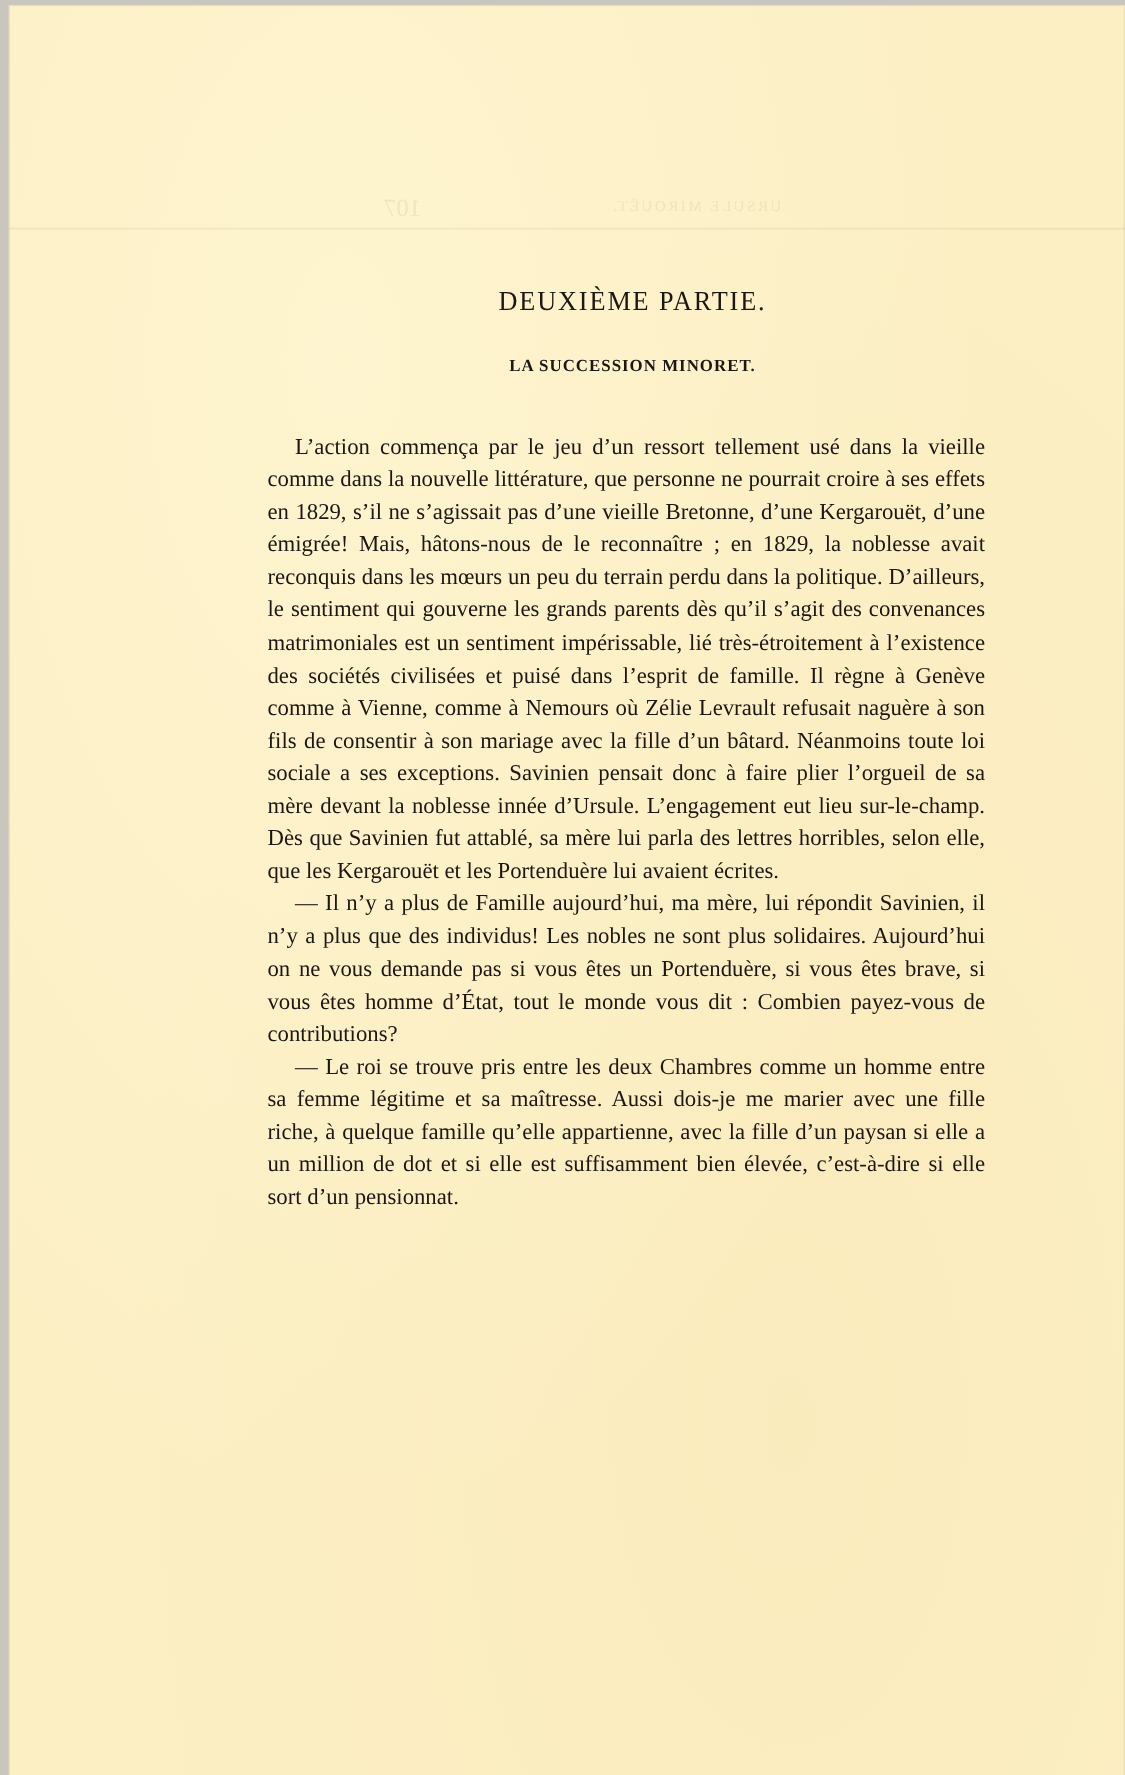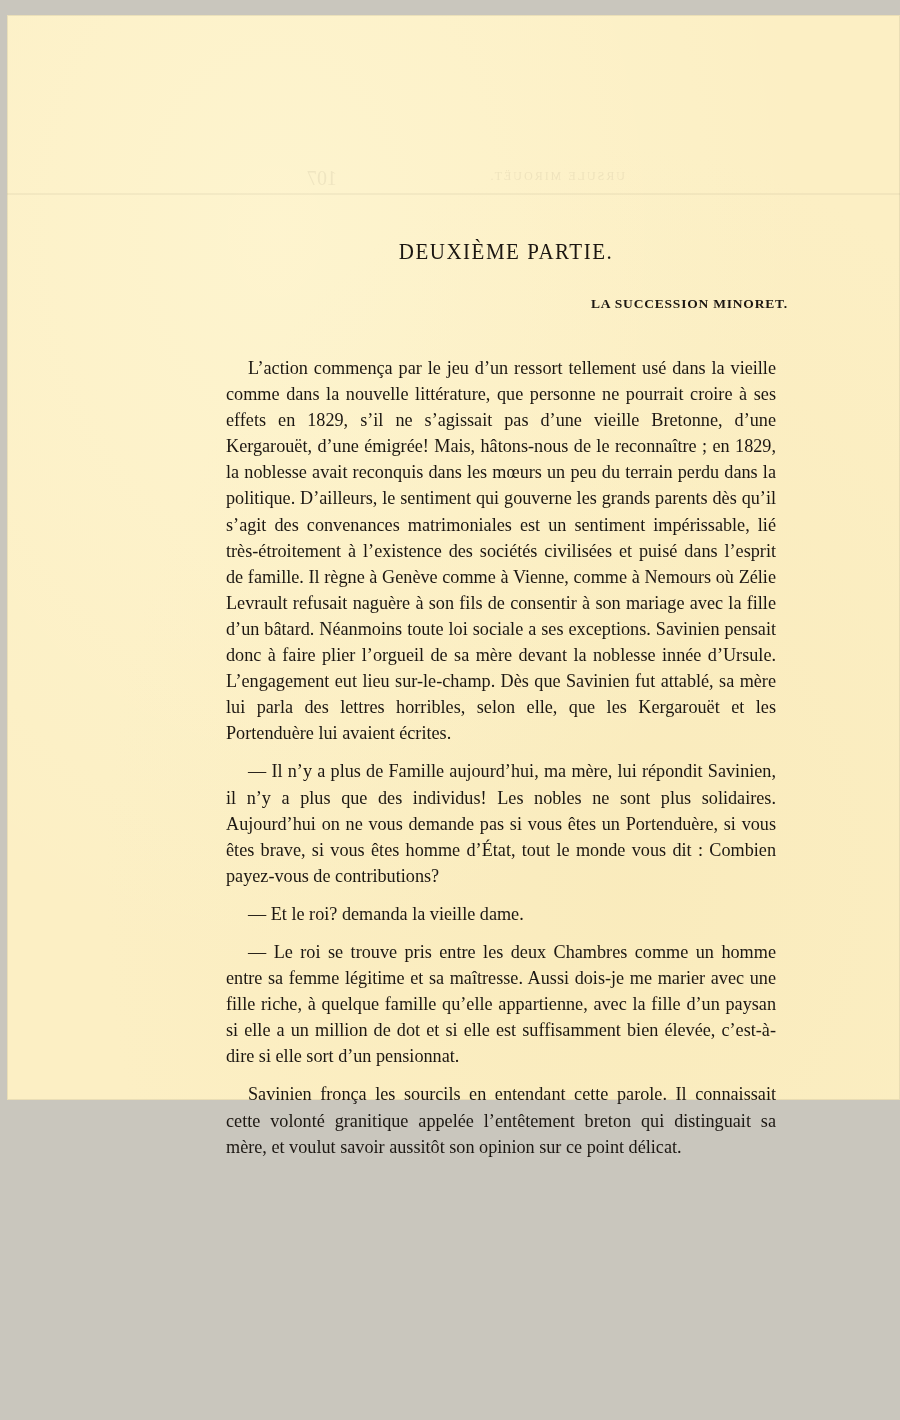--- a/index.html
+++ b/index.html
@@ -9,23 +9,23 @@
     }
     body {
       width: 900px;
       height: 1420px;
       overflow: hidden;
       position: relative;
     }
     .page {
       position: absolute;
       left: 7px;
-      top: 15px;
+      top: 4px;
       width: 893px;
-      height: 1085px;
+      height: 1417px;
       background: #fcefc4;
       background-image:
         radial-gradient(ellipse at 30% 20%, rgba(255,248,215,0.55), rgba(255,248,215,0) 60%),
         radial-gradient(ellipse at 70% 80%, rgba(245,228,175,0.35), rgba(245,228,175,0) 60%);
       box-shadow: inset 0 0 0 1px rgba(180,170,140,0.25);
     }
     .ghost {
       position: absolute;
       left: 118px;
       top: 152px;
@@ -72,36 +72,36 @@
       text-align: center;
       font-size: 21px;
       letter-spacing: 1.5px;
       font-weight: normal;
       margin: 0;
       line-height: 30px;
       transform: scaleY(1.05);
       padding-left: 10px;
     }
     .section-title {
-      text-align: right;
+      text-align: center;
       font-size: 13.5px;
       letter-spacing: 0.8px;
       margin: 28px 0 0 0;
       line-height: 18px;
       padding-left: 10px;
     }
     .body-text {
       margin-top: 42px;
       font-size: 18.2px;
       line-height: 26.1px;
       text-align: justify;
       text-align-last: justify;
     }
     .body-text p {
-      margin: 12px;
+      margin: 0;
       text-indent: 22px;
       text-align: justify;
     }
     .body-text p.last-left {
       text-align-last: left;
     }
     .body-text p.cont {
       text-align-last: justify;
     }
   </style>
@@ -115,18 +115,16 @@
     <span class="hdr">URSULE MIROUËT.</span>
   </div>
 
   <div class="content">
     <h1 class="part-title">DEUXIÈME PARTIE.</h1>
     <h2 class="section-title">LA SUCCESSION MINORET.</h2>
 
     <div class="body-text">
       <p class="last-left">L’action commença par le jeu d’un ressort tellement usé dans la vieille comme dans la nouvelle littérature, que personne ne pourrait croire à ses effets en 1829, s’il ne s’agissait pas d’une vieille Bretonne, d’une Kergarouët, d’une émigrée! Mais, hâtons-nous de le reconnaître ; en 1829, la noblesse avait reconquis dans les mœurs un peu du terrain perdu dans la politique. D’ailleurs, le sentiment qui gouverne les grands parents dès qu’il s’agit des convenances matrimoniales est un sentiment impérissable, lié très-étroitement à l’existence des sociétés civilisées et puisé dans l’esprit de famille. Il règne à Genève comme à Vienne, comme à Nemours où Zélie Levrault refusait naguère à son fils de consentir à son mariage avec la fille d’un bâtard. Néanmoins toute loi sociale a ses exceptions. Savinien pensait donc à faire plier l’orgueil de sa mère devant la noblesse innée d’Ursule. L’engagement eut lieu sur-le-champ. Dès que Savinien fut attablé, sa mère lui parla des lettres horribles, selon elle, que les Kergarouët et les Portenduère lui avaient écrites.</p>
       <p class="last-left">— Il n’y a plus de Famille aujourd’hui, ma mère, lui répondit Savinien, il n’y a plus que des individus! Les nobles ne sont plus solidaires. Aujourd’hui on ne vous demande pas si vous êtes un Portenduère, si vous êtes brave, si vous êtes homme d’État, tout le monde vous dit : Combien payez-vous de contributions?</p>
-      <p class="last-left">— Et le roi? demanda la vieille dame.</p>
       <p class="last-left">— Le roi se trouve pris entre les deux Chambres comme un homme entre sa femme légitime et sa maîtresse. Aussi dois-je me marier avec une fille riche, à quelque famille qu’elle appartienne, avec la fille d’un paysan si elle a un million de dot et si elle est suffisamment bien élevée, c’est-à-dire si elle sort d’un pensionnat.</p>
-      <p class="last-left">Savinien fronça les sourcils en entendant cette parole. Il connaissait cette volonté granitique appelée l’entêtement breton qui distinguait sa mère, et voulut savoir aussitôt son opinion sur ce point délicat.</p>
     </div>
   </div>
 </div>
 
 </body></html>

